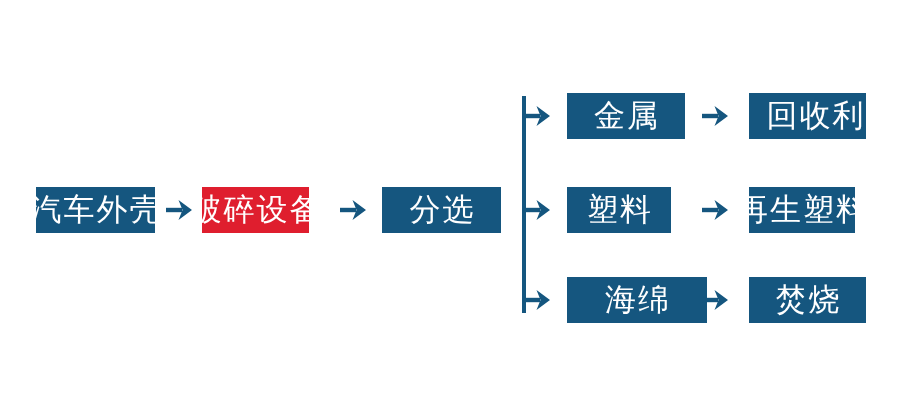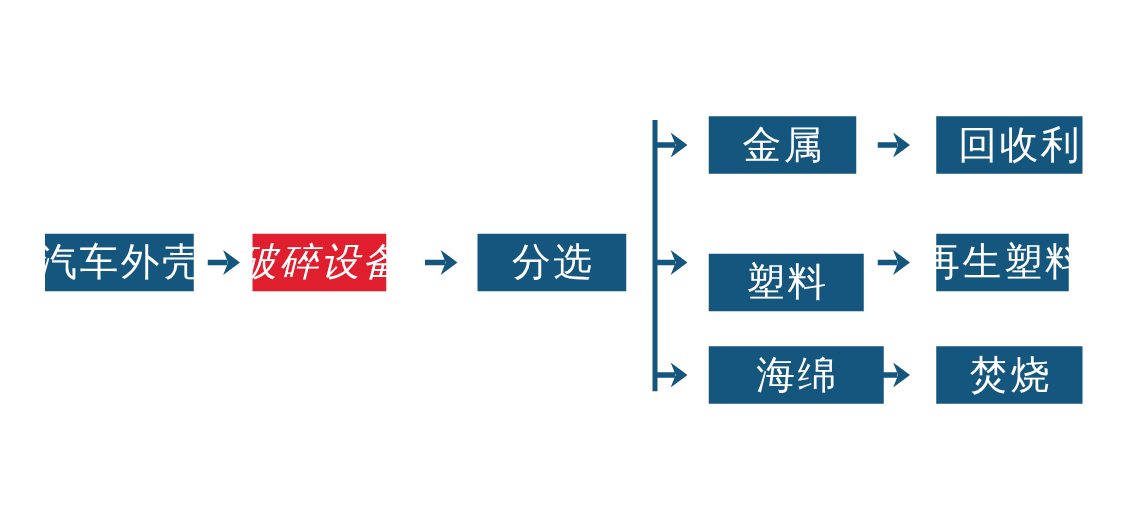--- a/index.html
+++ b/index.html
@@ -56,21 +56,21 @@
 
   <div class="box" style="left:36px; top:187px; width:119px;">汽车外壳</div>
 
   <div class="arrow" style="left:166px; top:200px;">
     <svg width="26" height="20" viewBox="0 0 26 20" aria-hidden="true">
       <rect x="0" y="7.8" width="16" height="4.4" fill="currentColor"></rect>
       <path d="M12.5 0 L26 10 L12.5 20 L16.5 10 Z" fill="currentColor"></path>
     </svg>
   </div>
 
-  <div class="box red" style="left:202px; top:187px; width:107px;font-style:italic;">破碎设备</div>
+  <div class="box red" style="left:202px; top:187px; width:107px;">破碎设备</div>
 
   <div class="arrow" style="left:340px; top:200px;">
     <svg width="26" height="20" viewBox="0 0 26 20" aria-hidden="true">
       <rect x="0" y="7.8" width="16" height="4.4" fill="currentColor"></rect>
       <path d="M12.5 0 L26 10 L12.5 20 L16.5 10 Z" fill="currentColor"></path>
     </svg>
   </div>
 
   <div class="box" style="left:382px; top:187px; width:119px;">分选</div>
 
@@ -90,21 +90,21 @@
     </svg>
   </div>
   <div class="box" style="left:749px; top:93px; width:117px;padding-left:48px;">回收利用</div>
 
   <div class="arrow" style="left:524px; top:200px;">
     <svg width="26" height="20" viewBox="0 0 26 20" aria-hidden="true">
       <rect x="0" y="7.8" width="16" height="4.4" fill="currentColor"></rect>
       <path d="M12.5 0 L26 10 L12.5 20 L16.5 10 Z" fill="currentColor"></path>
     </svg>
   </div>
-  <div class="box" style="left:567px; top:187px; width:124px;margin-top:16px;">塑料</div>
+  <div class="box" style="left:567px; top:187px; width:104px;">塑料</div>
   <div class="arrow" style="left:702px; top:200px;">
     <svg width="26" height="20" viewBox="0 0 26 20" aria-hidden="true">
       <rect x="0" y="7.8" width="16" height="4.4" fill="currentColor"></rect>
       <path d="M12.5 0 L26 10 L12.5 20 L16.5 10 Z" fill="currentColor"></path>
     </svg>
   </div>
   <div class="box" style="left:749px; top:187px; width:106px;">再生塑料</div>
 
   <div class="arrow" style="left:524px; top:290px;">
     <svg width="26" height="20" viewBox="0 0 26 20" aria-hidden="true">

